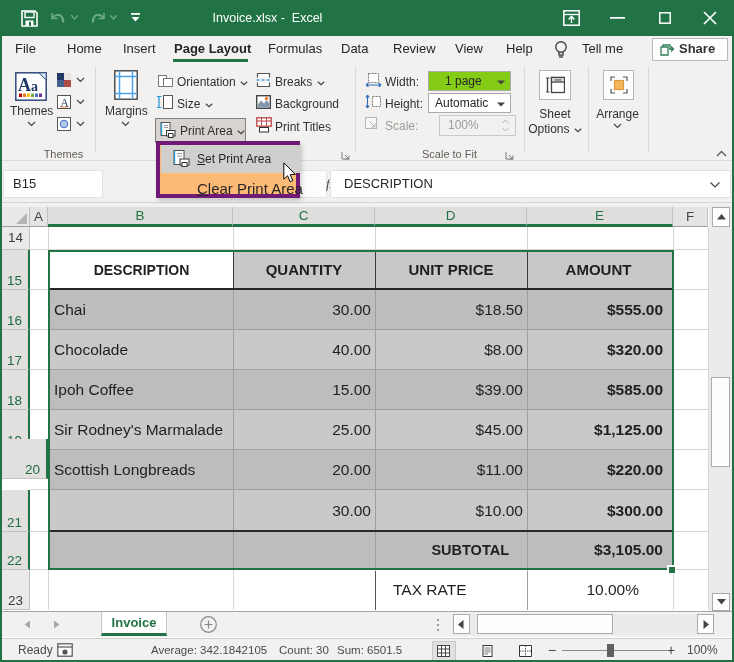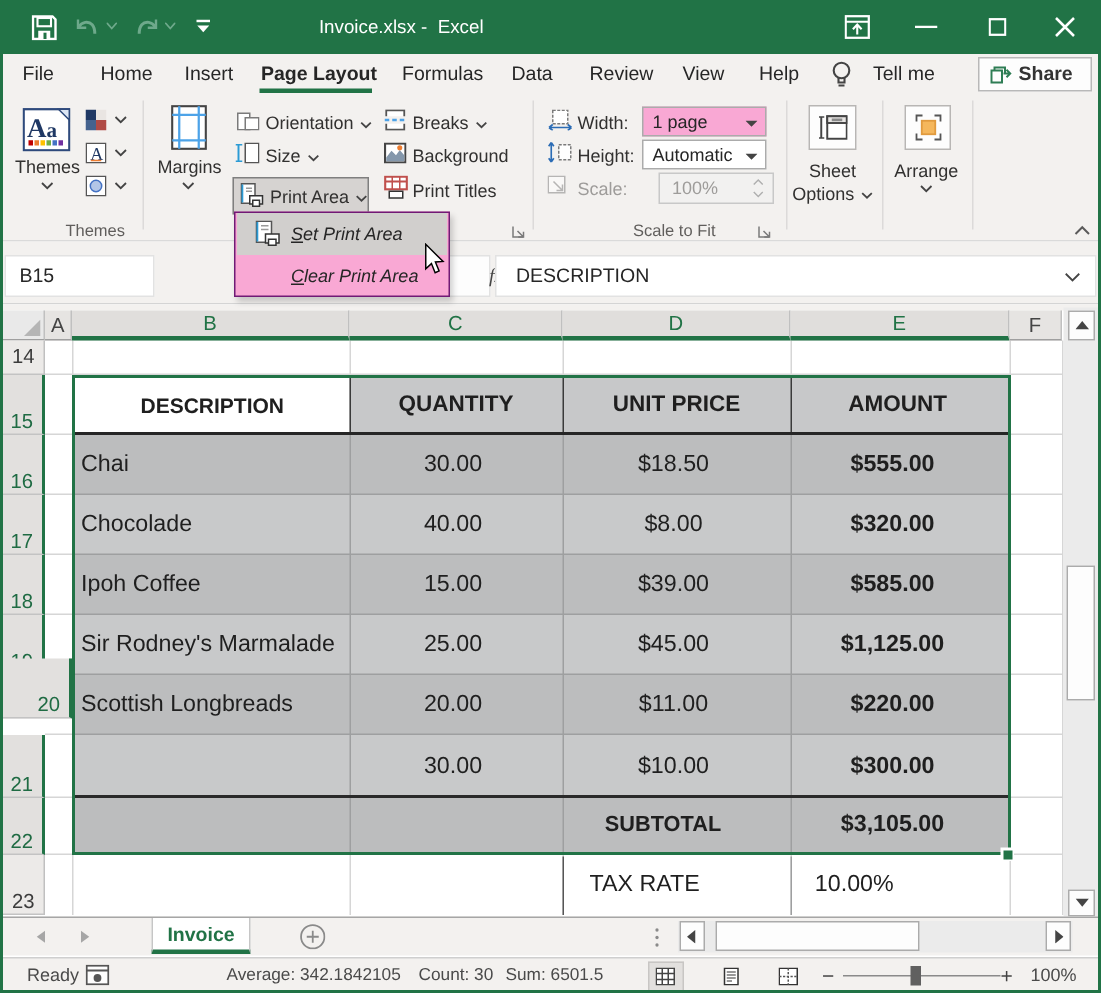--- a/index.html
+++ b/index.html
@@ -25,23 +25,23 @@
 #finput { position:absolute; left:330px; top:9px; width:401px; height:28px; background:#fff; border:1px solid #e2e2e2; font-size:13px; color:#262626; line-height:26px; padding-left:13px; }
 
 #grid { left:0; top:203px; width:732px; height:408px; background:#fff; }
 .chd { position:absolute; top:4px; height:20px; line-height:20px; text-align:center; font-size:13.5px; color:#444; background:#e6e4e2; border-bottom:1px solid #9f9f9f; border-right:1px solid #c0c0c0; }
 .chd.sel { color:#217346; background:#e0dedc; border-bottom:3px solid #217346; line-height:18px; }
 .rhd { position:absolute; left:2px; width:28px; background:#eceae8; text-align:right; font-size:13.5px; color:#3c3c3c; border-bottom:1px solid #c3c3c3; border-right:1px solid #c0c0c0; }
 .rhd.sel { background:#e2e0de; color:#1f6b43; border-right:2px solid #217346; }
 .rhd span { position:absolute; right:6px; bottom:1px; }
 .gl { position:absolute; background:#d6d6d6; }
 .cell { position:absolute; font-size:15.5px; color:#1f1f1f; white-space:nowrap; }
-.num { text-align:center; }
-
-#pamenu { left:156px; top:141px; width:144px; height:57px; background:#f9a8d4; border:1px solid #701a75; box-shadow:2px 3px 4px rgba(0,0,0,0.18); z-index:60;font-style:italic; }
+.num { text-align:right; }
+
+#pamenu { left:156px; top:141px; width:144px; height:57px; background:#fdba74; border:4px solid #701a75; box-shadow:2px 3px 4px rgba(0,0,0,0.18); z-index:60; }
 
 #tabbar { left:0; top:611px; width:734px; height:26px; background:#f3f1ef; border-top:1px solid #a6a6a6; }
 
 #statusbar { left:0; top:638px; width:734px; height:24px; background:#f3f1ef; border-top:1px solid #cfcfcf; font-size:12px; color:#4a4a4a; }
 </style>
 </head>
 <body>
 
 <div class="abs" id="titlebar">
 
@@ -240,21 +240,21 @@
         <path d="M1 1 L1 8 L8 8" fill="none" stroke="#7a7a7a"></path>
         <path d="M4 4 L8 8 M8 4.5 L8 8 L4.5 8" fill="none" stroke="#7a7a7a"></path>
       </svg></div>
   <div class="rsep" style="left:355px;"></div>
 
   <svg class="abs" style="left:365px;top:11px;" width="17" height="14" viewBox="0 0 17 14">
     <rect x="3.5" y="0.5" width="10" height="9" fill="#fff" stroke="#7a7a7a" stroke-dasharray="2 1"></rect>
     <path d="M1 12 L16 12 M1 12 L3.5 10 M1 12 L3.5 14 M16 12 L13.5 10 M16 12 L13.5 14" fill="none" stroke="#2b6cb5" stroke-width="1.1"></path>
   </svg>
   <div class="rtxt" style="left:385px;top:13px;">Width:</div>
-  <div class="abs" style="left:428px;top:9px;width:83px;height:20px;background:#f9a8d4;border:1px solid #ababab;font-size:12px;color:#262626;line-height:18px;padding-left:6px;">1 page
+  <div class="abs" style="left:428px;top:9px;width:83px;height:20px;background:#84cc16;border:1px solid #ababab;font-size:12px;color:#262626;line-height:18px;padding-left:16px;">1 page
     <svg class="abs" style="right:5px;top:8px;" width="8" height="5" viewBox="0 0 8 5">
         <path d="M0 0.5 L8 0.5 L4 4.5 z" fill="#444"></path>
       </svg>
   </div>
   <svg class="abs" style="left:365px;top:32px;" width="17" height="15" viewBox="0 0 17 15">
     <rect x="7.5" y="2.5" width="8" height="10" fill="#fff" stroke="#7a7a7a" stroke-dasharray="2 1"></rect>
     <path d="M2.5 1 L2.5 14 M2.5 1 L0.8 3.5 M2.5 1 L4.2 3.5 M2.5 14 L0.8 11.5 M2.5 14 L4.2 11.5" fill="none" stroke="#2b6cb5" stroke-width="1.1"></path>
   </svg>
   <div class="rtxt" style="left:385px;top:35px;">Height:</div>
   <div class="abs" style="left:428px;top:31px;width:83px;height:20px;background:#fff;border:1px solid #ababab;font-size:12px;color:#262626;line-height:18px;padding-left:6px;">Automatic
@@ -472,21 +472,21 @@
   <div class="abs" style="left:1px;top:0px;width:140px;height:28px;background:#d1cfcd;"></div>
   <svg class="abs" style="left:13px;top:5px;" width="17" height="18" viewBox="0 0 17 18">
     <rect x="1" y="0.5" width="10" height="14" fill="#fff" stroke="#555"></rect>
     <line x1="1.6" y1="1" x2="1.6" y2="14" stroke="#2b9bd5" stroke-width="1.2"></line>
     <line x1="4" y1="3.5" x2="9" y2="3.5" stroke="#9a9a9a"></line>
       <line x1="4" y1="6" x2="9" y2="6" stroke="#9a9a9a"></line>
     <rect x="7" y="9" width="9" height="6" fill="#fff" stroke="#333"></rect>
     <rect x="9" y="12.5" width="5" height="4" fill="#fff" stroke="#333"></rect>
   </svg>
   <div class="abs" style="left:37px;top:7px;font-size:12px;color:#262626;white-space:nowrap;"><span style="text-decoration:underline;">S</span>et Print Area</div>
-  <div class="abs" style="left:37px;top:35px;font-size:12px;color:#262626;white-space:nowrap;"><span style="text-decoration:underline;">C</span>lear Print Area</div>
+  <div class="abs" style="left:37px;top:35px;font-size:15px;color:#262626;white-space:nowrap;"><span style="text-decoration:underline;">C</span>lear Print Area</div>
 </div>
 
 <svg class="abs" style="left:282px;top:162px;z-index:70;" width="16" height="22" viewBox="0 0 17 25">
   <path d="M1.5 1 L1.5 19.5 L5.8 15.6 L8.6 22.5 L11.6 21.2 L8.8 14.4 L14.6 14 Z" fill="#fff" stroke="#000" stroke-width="1.1"></path>
 </svg>
 
 <div class="abs" id="tabbar">
   <svg class="abs" style="left:23px;top:8px;" width="8" height="9" viewBox="0 0 8 9">
       <path d="M7 0.5 L1.5 4.5 L7 8.5 z" fill="#a6a6a6"></path>
     </svg>

